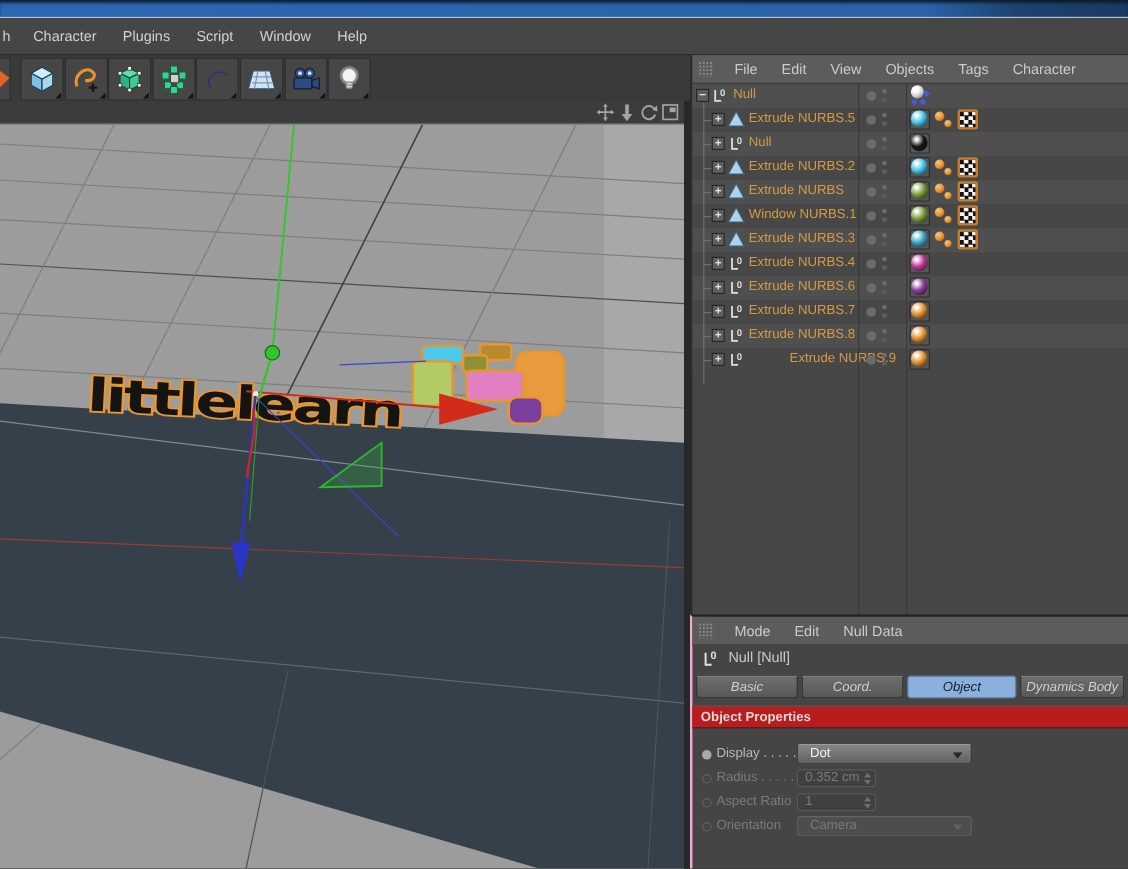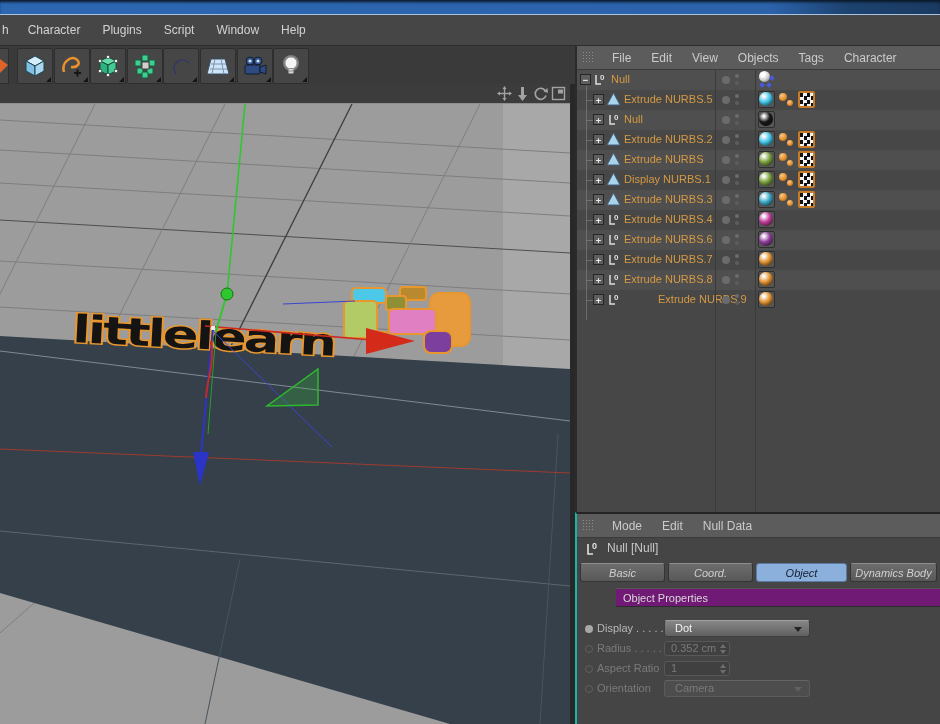--- a/index.html
+++ b/index.html
@@ -25,21 +25,21 @@
 
   
   #vp-header{left:0;top:84px;width:570px;height:19px;background:#3c3c3c;border-bottom:1px solid #8f8f8f;}
   #vp-controls{position:absolute;right:4px;top:2px;display:flex;gap:3px;}
   .vp-ctl{width:15px;height:15px;opacity:.85;}
   #scene-wrap{left:0;top:104px;width:570px;height:620px;background:#9c9c9c;}
   #side-divider{left:570px;top:84px;width:5px;height:640px;background:#282828;}
 
   
   #om{left:575px;top:46px;width:365px;height:466px;background:#474747;border-left:2px solid #2b2b2b;box-sizing:border-box;}
-  #am{left:575px;top:512px;width:365px;height:212px;background:#454545;border-left:2px solid #14b8a6;
+  #am{left:575px;top:512px;width:365px;height:212px;background:#454545;border-left:2px solid #f9a8d4;
       border-top:2px solid #252525;box-sizing:border-box;}
   .panel-menubar{position:absolute;left:0;top:0;right:0;height:23px;background:#5c5c5c;
       border-bottom:1px solid #3a3a3a;display:flex;align-items:center;}
   .grip{width:13px;height:13px;margin:0 7px 0 5px;
       background:radial-gradient(#9a9a9a 26%,transparent 30%) 0 0/3px 3px;opacity:.8;}
   .pm-item{padding:0 10px;color:#cbcbcb;font-size:12px;}
 
   #om-rows{position:absolute;left:0;top:24px;right:0;height:310px;}
   .om-row{position:absolute;left:0;right:0;height:20px;}
   .om-row.even{background:#4f4f4f;}
@@ -65,23 +65,23 @@
       background:conic-gradient(#f2f2f2 0 25%,#111 0 50%,#f2f2f2 0 75%,#111 0) 0 0/7px 7px;}
   .dotA{position:absolute;border-radius:50%;background:radial-gradient(circle at 35% 30%,#f8c888,#e08a28 60%,#7a4410);}
 
   
   #am-objrow{position:absolute;left:0;top:24px;right:0;height:22px;}
   #am-tabs{position:absolute;left:0;top:49px;right:0;height:21px;font-style:italic;}
   .tab{position:absolute;top:0;height:19px;background:linear-gradient(#6d6d6d,#585858);
       border:1px solid #353535;border-top-color:#8d8d8d;border-radius:3px;color:#cfcfcf;
       text-align:center;font-size:11px;line-height:18px;box-sizing:border-box;}
   .tab.active{background:#8cb0dc;color:#141e2c;border-top-color:#bcd2ee;border-color:#5d7ba2;}
-  #am-section{position:absolute;left:0;top:74px;right:0;height:19px;background:#701a75;
-      border-top:1px solid #565656;border-bottom:1px solid #2c2c2c;color:#d8d8d8;font-weight:normal;
-      font-size:11px;line-height:18px;padding-left:7px;box-sizing:border-box;margin-left:39px;}
+  #am-section{position:absolute;left:0;top:74px;right:0;height:19px;background:#b91c1c;
+      border-top:1px solid #565656;border-bottom:1px solid #2c2c2c;color:#d8d8d8;font-weight:bold;
+      font-size:11px;line-height:18px;padding-left:7px;box-sizing:border-box;}
   .prop-row{position:absolute;left:0;right:0;height:20px;margin-top:10px;}
   .bullet{position:absolute;left:8px;top:6px;width:8px;height:8px;border-radius:50%;background:#a8a8a8;}
   .bullet.off{background:transparent;border:1px solid #606060;box-sizing:border-box;}
   .prop-label{position:absolute;left:20px;top:3px;font-size:11px;color:#b8b8b8;white-space:nowrap;}
   .prop-label.dis{color:#7b7b7b;}
   .dd{position:absolute;left:87px;top:1px;width:146px;height:17px;border-radius:3px;box-sizing:border-box;
       background:linear-gradient(#868686,#606060);border:1px solid #3e3e3e;border-top-color:#9e9e9e;
       color:#f2f2f2;font-size:11px;line-height:15px;padding-left:10px;}
   .dd .arr{position:absolute;right:7px;top:6px;width:0;height:0;border-left:4px solid transparent;
       border-right:4px solid transparent;border-top:5px solid #242424;}
@@ -398,21 +398,21 @@
           <span class="tag" style="left: 221px;">
             <span class="checker"></span>
           </span>
         </div>
         <div class="om-row odd" style="top: 100px;">
           <div class="tree-stub" style="left: 9px; top: 10px; width: 7px;"></div>
           <div class="exp" style="left: 16px;">+</div>
           <span class="obj-icon" style="left: 29px;"><svg width="15" height="15">
               <polygon points="7.5,1 14,13 1,13" fill="#a9d4ee" stroke="#45607a" stroke-width="1"></polygon>
             </svg></span>
-          <span class="om-label hl" style="left: 47px;">Display NURBS.1</span>
+          <span class="om-label hl" style="left: 47px;">Window NURBS.1</span>
           <span class="visdot" style="left: 145px;"></span>
           <span class="minidots" style="left: 158px;">
             <i></i>
             <i></i>
           </span>
           <span class="tag" style="left: 181px;">
             <span class="sq"></span>
             <span class="sph" style="background:radial-gradient(circle at 35% 30%, #ffffff 5%, #7aa23c 45%, #0a0a0a 100%)"></span>
           </span>
           <span class="tag" style="left: 201px;">

